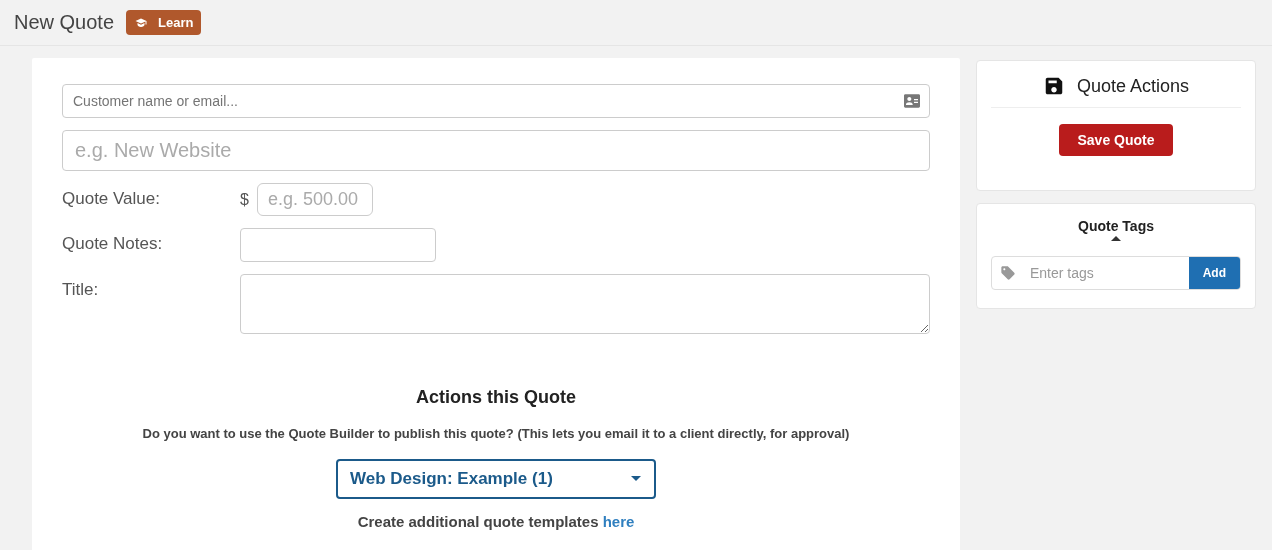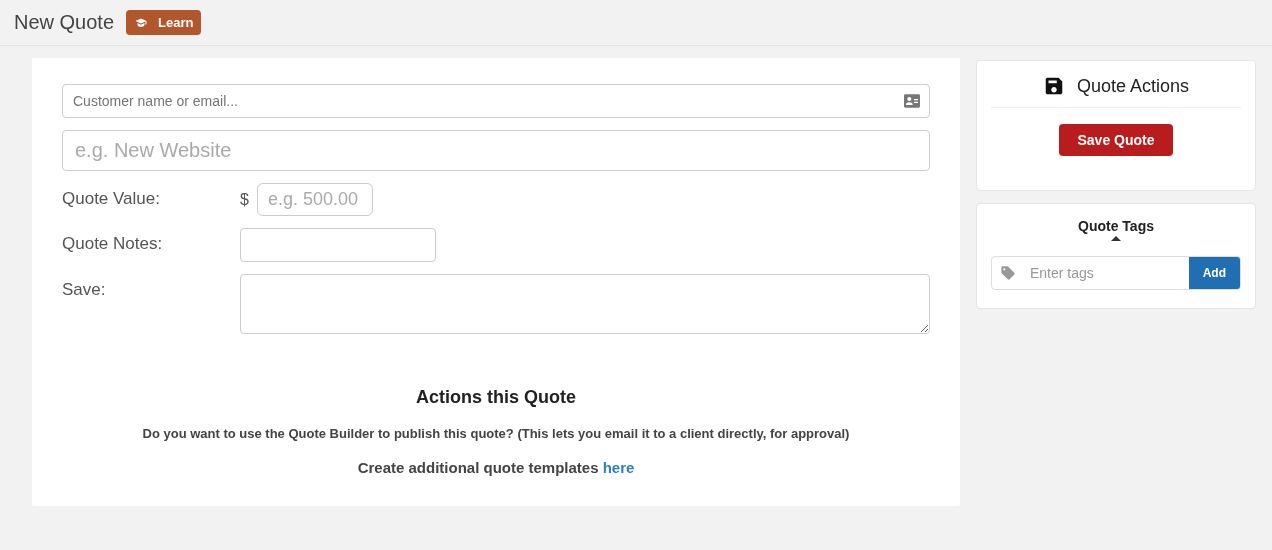--- a/index.html
+++ b/index.html
@@ -193,29 +193,35 @@
     </div>
 
     <div class="form-row">
       <div class="form-label">Quote Notes:</div>
       <div class="form-field">
         <input class="date-input" type="text" style="">
       </div>
     </div>
 
     <div class="form-row">
-      <div class="form-label">Save:</div>
+      <div class="form-label">Title:</div>
       <div class="form-field">
         <textarea class="notes-area" style=""></textarea>
       </div>
     </div>
 
     <div class="publish-section">
       <div class="publish-title">Actions this Quote</div>
       <div class="publish-desc">Do you want to use the Quote Builder to publish this quote? (This lets you email it to a client directly, for approval)</div>
+      <div class="template-select">
+        <span>Web Design: Example (1)</span>
+        <svg viewBox="0 0 12 12">
+            <path d="M1 3l5 5 5-5"></path>
+          </svg>
+      </div>
       <div class="create-link-line">
         <span>Create additional quote templates </span><a>here</a>
       </div>
     </div>
 
   </div>
 
   <div class="side-col">
     <div class="side-card">
       <div class="actions-header">

